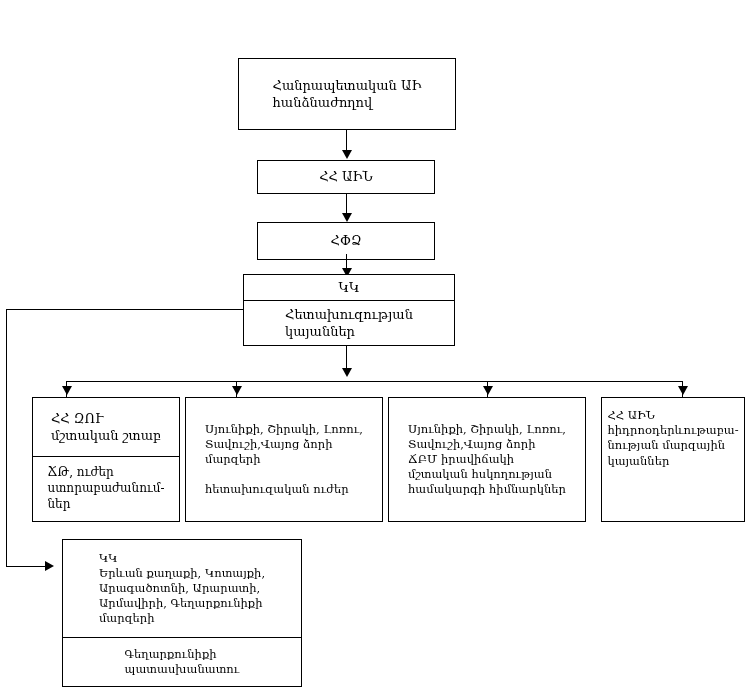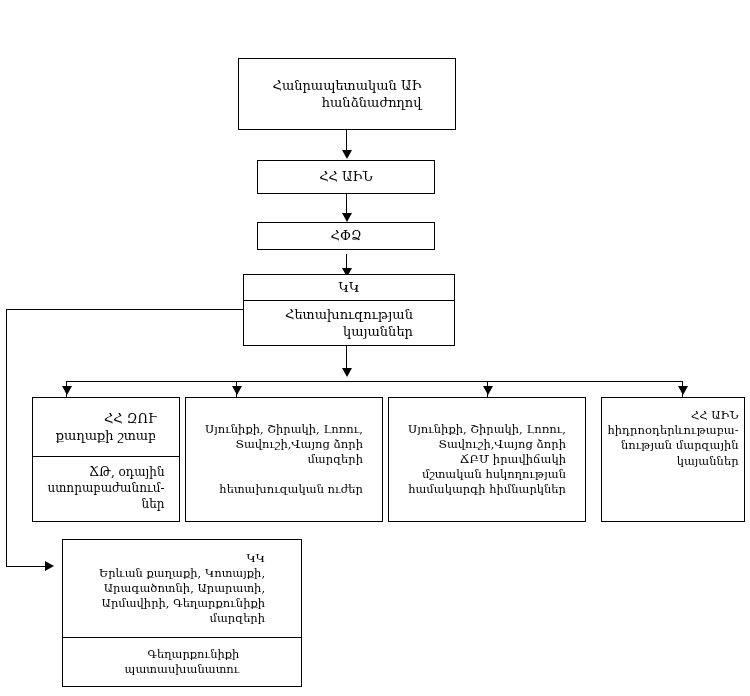--- a/index.html
+++ b/index.html
@@ -23,21 +23,21 @@
     background: #ffffff;
     display: flex;
     flex-direction: column;
     align-items: stretch;
   }
   .cell {
     box-sizing: border-box;
     display: flex;
     align-items: center;
     justify-content: center;
-    text-align: right;
+    text-align: left;
     line-height: 1.32;
     padding: 4px 5px;
     white-space: pre-line;
     flex: 1 1 auto;
   }
   .cell.divided {
     border-top: 1px solid #000000;
   }
   .fs13 { font-size: 13px; }
   .fs12 { font-size: 12px; }
@@ -94,21 +94,21 @@
   <div class="vline" style="left:346px; top:130px; height:22px;"></div>
   <div class="arrow-down" style="left:342px; top:150px;"></div>
 
   <div class="node" style="left:257px; top:160px; width:178px; height:34px;">
     <div class="cell fs13">ՀՀ ԱԻՆ</div>
   </div>
 
   <div class="vline" style="left:346px; top:194px; height:23px;"></div>
   <div class="arrow-down" style="left:342px; top:213px;"></div>
 
-  <div class="node" style="left:257px; top:222px; width:178px; height:28px;">
+  <div class="node" style="left:257px; top:222px; width:178px; height:38px;">
     <div class="cell fs13">ՀՓՁ</div>
   </div>
 
   <div class="vline" style="left:346px; top:254px; height:20px;"></div>
   <div class="arrow-down" style="left:342px; top:268px;"></div>
 
   <div class="node" style="left:243px; top:274px; width:212px; height:72px;">
     <div class="cell fs13" style="flex:0 0 22px;">ԿԿ</div>
     <div class="cell divided fs13">Հետախուզության
 կայաններ</div>
@@ -130,22 +130,22 @@
   <div class="arrow-down" style="left:232px; top:386px;"></div>
 
   <div class="vline" style="left:487px; top:381px; height:16px;"></div>
   <div class="arrow-down" style="left:483px; top:386px;"></div>
 
   <div class="vline" style="left:682px; top:381px; height:16px;"></div>
   <div class="arrow-down" style="left:678px; top:386px;"></div>
 
   <div class="node" style="left:32px; top:397px; width:148px; height:125px;">
     <div class="cell fs13" style="flex:0 0 58px;">ՀՀ ԶՈՒ
-քաղաքի շտաբ</div>
-    <div class="cell divided fs12">ՃԹ, օդային
+մշտական շտաբ</div>
+    <div class="cell divided fs12">ՃԹ, ուժեր
 ստորաբաժանում-
 ներ</div>
   </div>
 
   <div class="node" style="left:185px; top:397px; width:198px; height:125px;">
     <div class="cell fs115">Սյունիքի, Շիրակի, Լոռու,
 Տավուշի,Վայոց ձորի
 մարզերի
 
 հետախուզական ուժեր</div>

